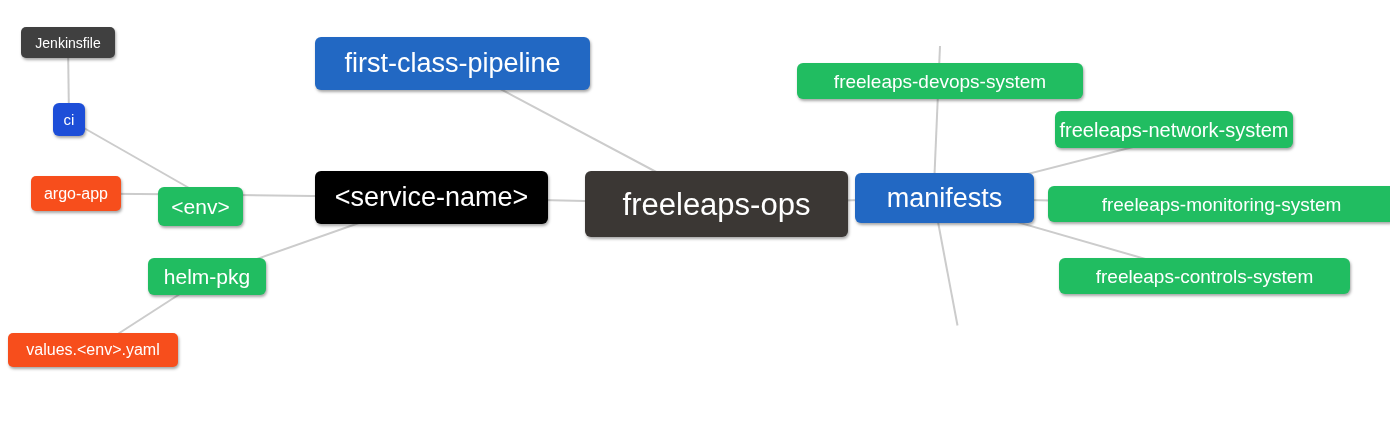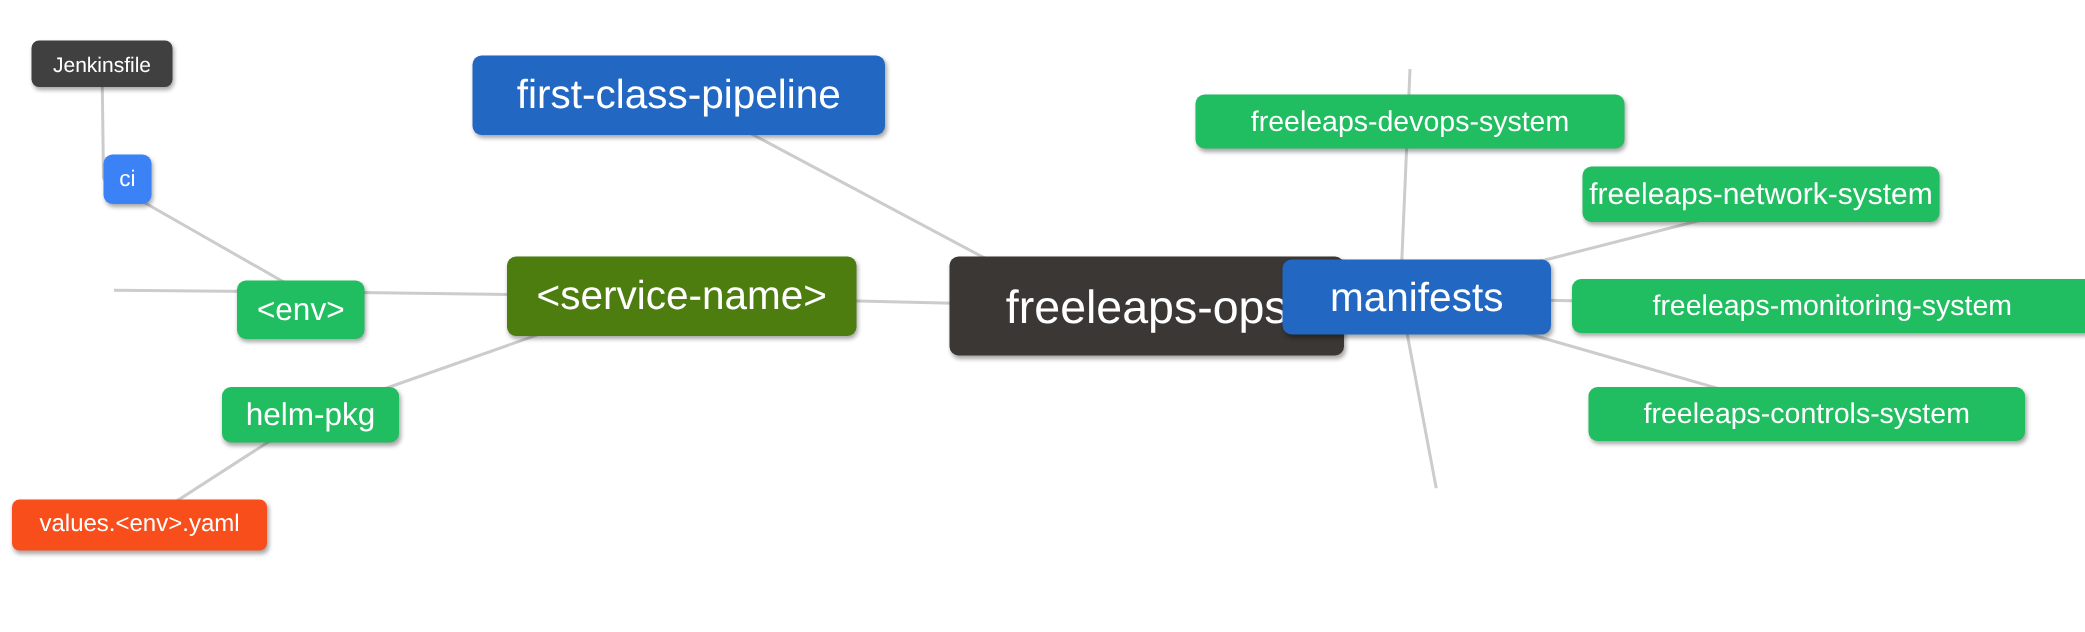--- a/index.html
+++ b/index.html
@@ -34,21 +34,21 @@
   }
   
   .n-jenkinsfile  { left: 21px;   top: 27px;  width: 94px;  height: 31px; font-size: 14px; border-radius: 5px; }
   .n-ci           { left: 53px;   top: 103px; width: 32px;  height: 33px; font-size: 15px; border-radius: 6px; }
   .n-argo_app     { left: 31px;   top: 176px; width: 90px;  height: 35px; font-size: 16px; border-radius: 5px; }
   .n-env          { left: 158px;  top: 175px; width: 85px;  height: 39px; font-size: 21px; margin-top: 12px; }
   .n-helm_pkg     { left: 148px;  top: 258px; width: 118px; height: 37px; font-size: 21px; }
   .n-values_yaml  { left: 8px;    top: 333px; width: 170px; height: 34px; font-size: 16px; border-radius: 5px; }
   .n-pipeline     { left: 315px;  top: 37px;  width: 275px; height: 53px; font-size: 27px; }
   .n-service_name { left: 315px;  top: 171px; width: 233px; height: 53px; font-size: 27px; }
-  .n-root         { left: 585px;  top: 171px; width: 263px; height: 66px; font-size: 31px; margin-left: 48px; }
+  .n-root         { left: 585px;  top: 171px; width: 263px; height: 66px; font-size: 31px; }
   .n-manifests    { left: 855px;  top: 173px; width: 179px; height: 50px; font-size: 27px; }
   .n-devops       { left: 797px;  top: 28px;  width: 286px; height: 36px; font-size: 19px; margin-top: 35px; }
   .n-network      { left: 1055px; top: 111px; width: 238px; height: 37px; font-size: 20px; }
   .n-monitoring   { left: 1048px; top: 186px; width: 347px; height: 36px; font-size: 19px; }
   .n-controls     { left: 1059px; top: 258px; width: 291px; height: 36px; font-size: 19px; }
   .n-storage      { left: 815px;  top: 307px; width: 285px; height: 37px; font-size: 19px; }
 </style>
 </head>
 <body>
 
@@ -64,25 +64,26 @@
       <line x1="431.5" y1="197.5" x2="716.5" y2="204" stroke="#cccccc" stroke-width="2"></line>
       <line x1="933.5" y1="198" x2="716.5" y2="204" stroke="#cccccc" stroke-width="2"></line>
       <line x1="940" y1="46" x2="933.5" y2="198" stroke="#cccccc" stroke-width="2"></line>
       <line x1="1201.5" y1="129.5" x2="933.5" y2="198" stroke="#cccccc" stroke-width="2"></line>
       <line x1="1212.5" y1="204" x2="933.5" y2="198" stroke="#cccccc" stroke-width="2"></line>
       <line x1="1204.5" y1="276" x2="933.5" y2="198" stroke="#cccccc" stroke-width="2"></line>
       <line x1="957.5" y1="325.5" x2="933.5" y2="198" stroke="#cccccc" stroke-width="2"></line>
     </svg>
 
   <div class="node n-jenkinsfile" id="n-jenkinsfile" style="background: #404040; color: rgb(255, 255, 255);">Jenkinsfile</div>
-  <div class="node n-ci" id="n-ci" style="background: #3b82f6; color: rgb(255, 255, 255); margin-left: 16px;">ci</div>
+  <div class="node n-ci" id="n-ci" style="background: #1d4ed8; color: rgb(255, 255, 255);">ci</div>
+  <div class="node n-argo_app" id="n-argo_app" style="background: rgb(247, 78, 28); color: rgb(255, 255, 255);">argo-app</div>
   <div class="node n-env" id="n-env" style="background: rgb(33, 189, 97); color: rgb(255, 255, 255);">&lt;env&gt;</div>
   <div class="node n-helm_pkg" id="n-helm_pkg" style="background: rgb(33, 189, 97); color: rgb(255, 255, 255);">helm-pkg</div>
   <div class="node n-values_yaml" id="n-values_yaml" style="background: rgb(247, 78, 28); color: rgb(255, 255, 255);">values.&lt;env&gt;.yaml</div>
   <div class="node n-pipeline" id="n-pipeline" style="background: rgb(34, 104, 195); color: rgb(255, 255, 255);">first-class-pipeline</div>
-  <div class="node n-service_name" id="n-service_name" style="background: #4d7c0f; color: rgb(255, 255, 255); margin-left: 23px;">&lt;service-name&gt;</div>
+  <div class="node n-service_name" id="n-service_name" style="background: #000000; color: rgb(255, 255, 255);">&lt;service-name&gt;</div>
   <div class="node n-root" id="n-root" style="background: rgb(59, 55, 52); color: rgb(255, 255, 255);">freeleaps-ops</div>
   <div class="node n-manifests" id="n-manifests" style="background: rgb(34, 104, 195); color: rgb(255, 255, 255);">manifests</div>
   <div class="node n-devops" id="n-devops" style="background: rgb(33, 189, 97); color: rgb(255, 255, 255);">freeleaps-devops-system</div>
   <div class="node n-network" id="n-network" style="background: rgb(33, 189, 97); color: rgb(255, 255, 255);">freeleaps-network-system</div>
   <div class="node n-monitoring" id="n-monitoring" style="background: rgb(33, 189, 97); color: rgb(255, 255, 255);">freeleaps-monitoring-system</div>
   <div class="node n-controls" id="n-controls" style="background: rgb(33, 189, 97); color: rgb(255, 255, 255);">freeleaps-controls-system</div>
 </div>
 
 </body></html>

